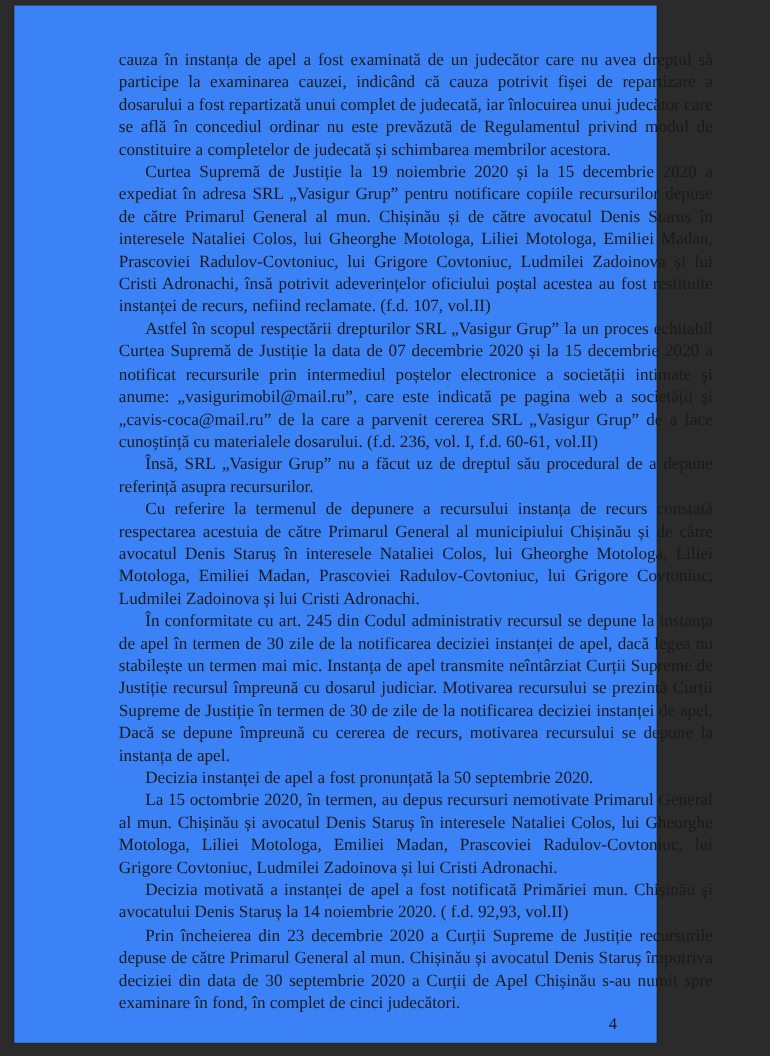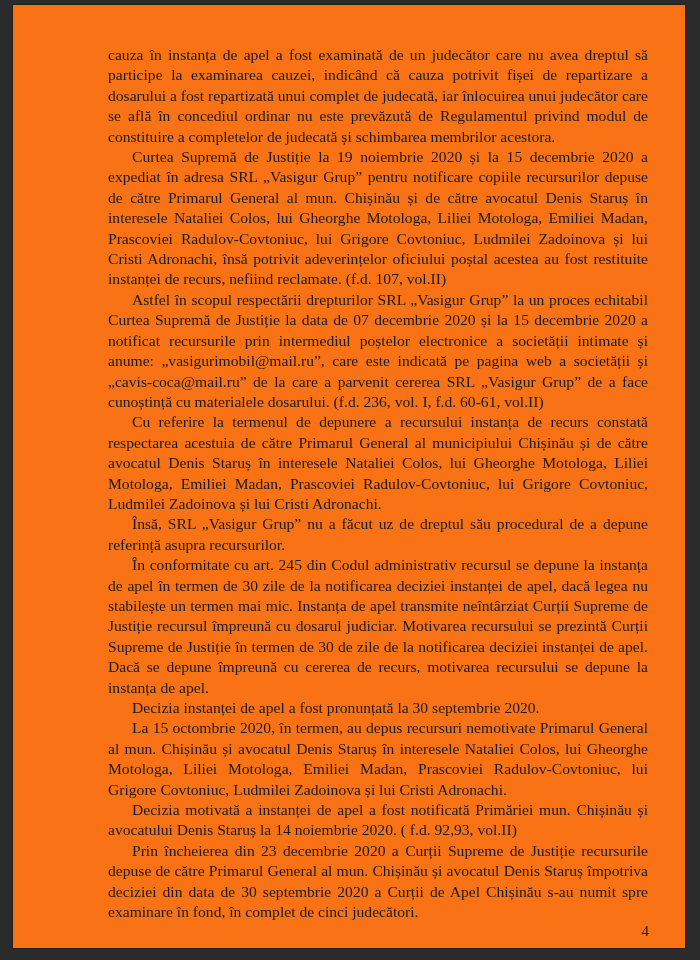--- a/index.html
+++ b/index.html
@@ -1,21 +1,21 @@
 <!DOCTYPE html>
 <html><head>
 <meta charset="utf-8">
 <style>
   html, body { margin: 0; padding: 0; }
   body {
     width: 700px; height: 960px; background: #2b2b2b; position: relative; overflow: hidden;
   }
   .page {
-    position: absolute; left: 13px; top: 5px; width: 672px; height: 943px;
-    background: #f97316; box-shadow: 0 0 2px #111;
+    position: absolute; left: 13px; top: 5px; width: 584px; height: 943px;
+    background: #3b82f6; box-shadow: 0 0 2px #111;
   }
   .text {
     position: absolute; left: 95px; top: 40px; width: 540px;
     font-family: "Liberation Serif", serif; font-size: 15.6px; line-height: 20.4px;
     color: #1a1a1a; text-align: justify;
   }
   .text p { margin: 0; text-indent: 0; }
   .text p.indent { text-indent: 24px; }
   .page-number {
     position: absolute; right: 36px; top: 918px;
@@ -23,22 +23,22 @@
   }
 </style>
 </head>
 <body>
 
 <div class="page">
   <div class="text" id="doc-body">
       <p>cauza în instanța de apel a fost examinată de un judecător care nu avea dreptul să participe la examinarea cauzei, indicând că cauza potrivit fișei de repartizare a dosarului a fost repartizată unui complet de judecată, iar înlocuirea unui judecător care se află în concediul ordinar nu este prevăzută de Regulamentul privind modul de constituire a completelor de judecată și schimbarea membrilor acestora.</p>
       <p class="indent">Curtea Supremă de Justiție la 19 noiembrie 2020 și la 15 decembrie 2020 a expediat în adresa SRL „Vasigur Grup” pentru notificare copiile recursurilor depuse de către Primarul General al mun. Chișinău și de către avocatul Denis Staruș în interesele Nataliei Colos, lui Gheorghe Motologa, Liliei Motologa, Emiliei Madan, Prascoviei Radulov-Covtoniuc, lui Grigore Covtoniuc, Ludmilei Zadoinova și lui Cristi Adronachi, însă potrivit adeverințelor oficiului poștal acestea au fost restituite instanței de recurs, nefiind reclamate. (f.d. 107, vol.II)</p>
       <p class="indent">Astfel în scopul respectării drepturilor SRL „Vasigur Grup” la un proces echitabil Curtea Supremă de Justiție la data de 07 decembrie 2020 și la 15 decembrie 2020 a notificat recursurile prin intermediul poștelor electronice a societății intimate și anume: „vasigurimobil@mail.ru”, care este indicată pe pagina web a societății și „cavis-coca@mail.ru” de la care a parvenit cererea SRL „Vasigur Grup” de a face cunoștință cu materialele dosarului. (f.d. 236, vol. I, f.d. 60-61, vol.II)</p>
+      <p class="indent">Însă, SRL „Vasigur Grup” nu a făcut uz de dreptul său procedural de a depune referință asupra recursurilor.</p>
       <p class="indent">Cu referire la termenul de depunere a recursului instanța de recurs constată respectarea acestuia de către Primarul General al municipiului Chișinău și de către avocatul Denis Staruș în interesele Nataliei Colos, lui Gheorghe Motologa, Liliei Motologa, Emiliei Madan, Prascoviei Radulov-Covtoniuc, lui Grigore Covtoniuc, Ludmilei Zadoinova și lui Cristi Adronachi.</p>
-      <p class="indent">Însă, SRL „Vasigur Grup” nu a făcut uz de dreptul său procedural de a depune referință asupra recursurilor.</p>
       <p class="indent">În conformitate cu art. 245 din Codul administrativ recursul se depune la instanța de apel în termen de 30 zile de la notificarea deciziei instanței de apel, dacă legea nu stabilește un termen mai mic. Instanța de apel transmite neîntârziat Curții Supreme de Justiție recursul împreună cu dosarul judiciar. Motivarea recursului se prezintă Curții Supreme de Justiție în termen de 30 de zile de la notificarea deciziei instanței de apel. Dacă se depune împreună cu cererea de recurs, motivarea recursului se depune la instanța de apel.</p>
-      <p class="indent">Decizia instanței de apel a fost pronunțată la 30 septembrie 2020.</p>
+      <p class="indent">Decizia instanței de apel a fost pronunțată la 50 septembrie 2020.</p>
       <p class="indent">La 15 octombrie 2020, în termen, au depus recursuri nemotivate Primarul General al mun. Chișinău și avocatul Denis Staruș în interesele Nataliei Colos, lui Gheorghe Motologa, Liliei Motologa, Emiliei Madan, Prascoviei Radulov-Covtoniuc, lui Grigore Covtoniuc, Ludmilei Zadoinova și lui Cristi Adronachi.</p>
       <p class="indent">Decizia motivată a instanței de apel a fost notificată Primăriei mun. Chișinău și avocatului Denis Staruș la 14 noiembrie 2020. ( f.d. 92,93, vol.II)</p>
       <p class="indent">Prin încheierea din 23 decembrie 2020 a Curții Supreme de Justiție recursurile depuse de către Primarul General al mun. Chișinău și avocatul Denis Staruș împotriva deciziei din data de 30 septembrie 2020 a Curții de Apel Chișinău s-au numit spre examinare în fond, în complet de cinci judecători.</p>
     </div>
   <div class="page-number">4</div>
 </div>
 
 </body></html>

